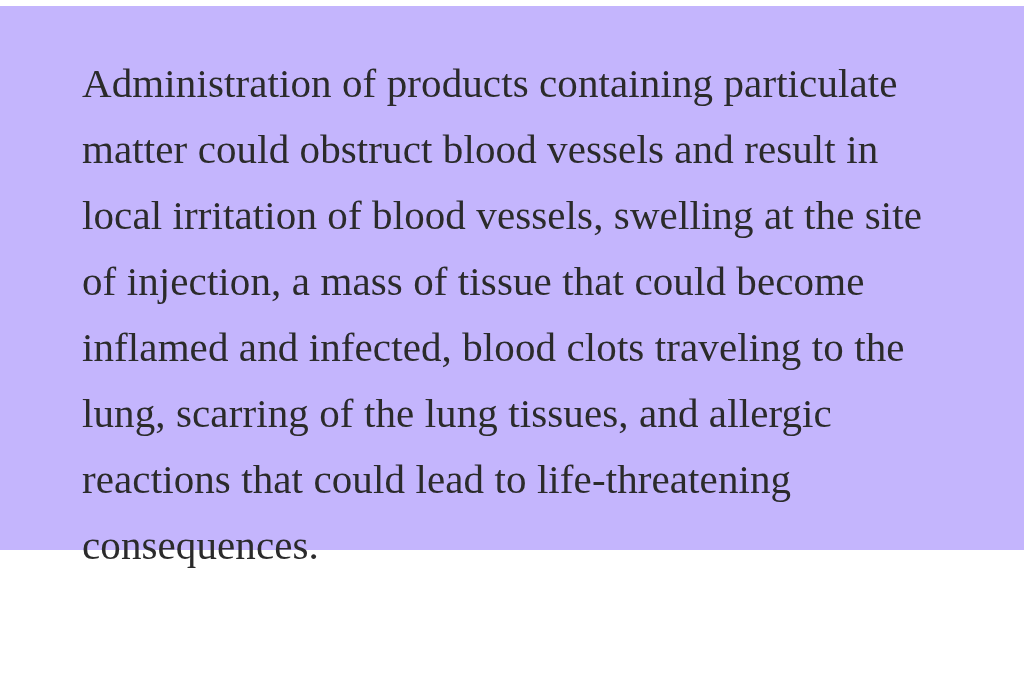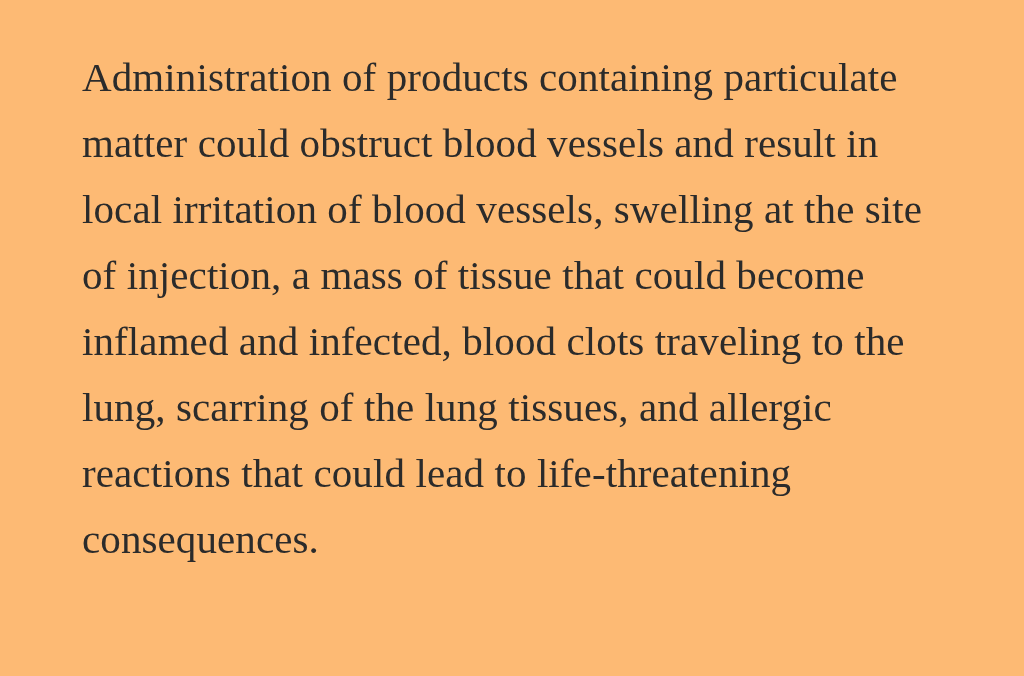--- a/index.html
+++ b/index.html
@@ -8,24 +8,25 @@
   }
   body {
     width: 1024px;
     height: 676px;
     background: #ffffff;
     font-family: "Liberation Serif", serif;
     overflow: hidden;
   }
   .page {
     width: 1024px;
-    height: 676px;
+    height: 544px;
     box-sizing: border-box;
-    background: #fdba74;
+    background: #c4b5fd;
     position: relative;
+    margin-top: 6px;
   }
   .text-block {
     position: absolute;
     left: 82px;
     top: 44px;
     width: 860px;
   }
   .body-paragraph {
     margin: 0;
     font-family: "Liberation Serif", serif;

